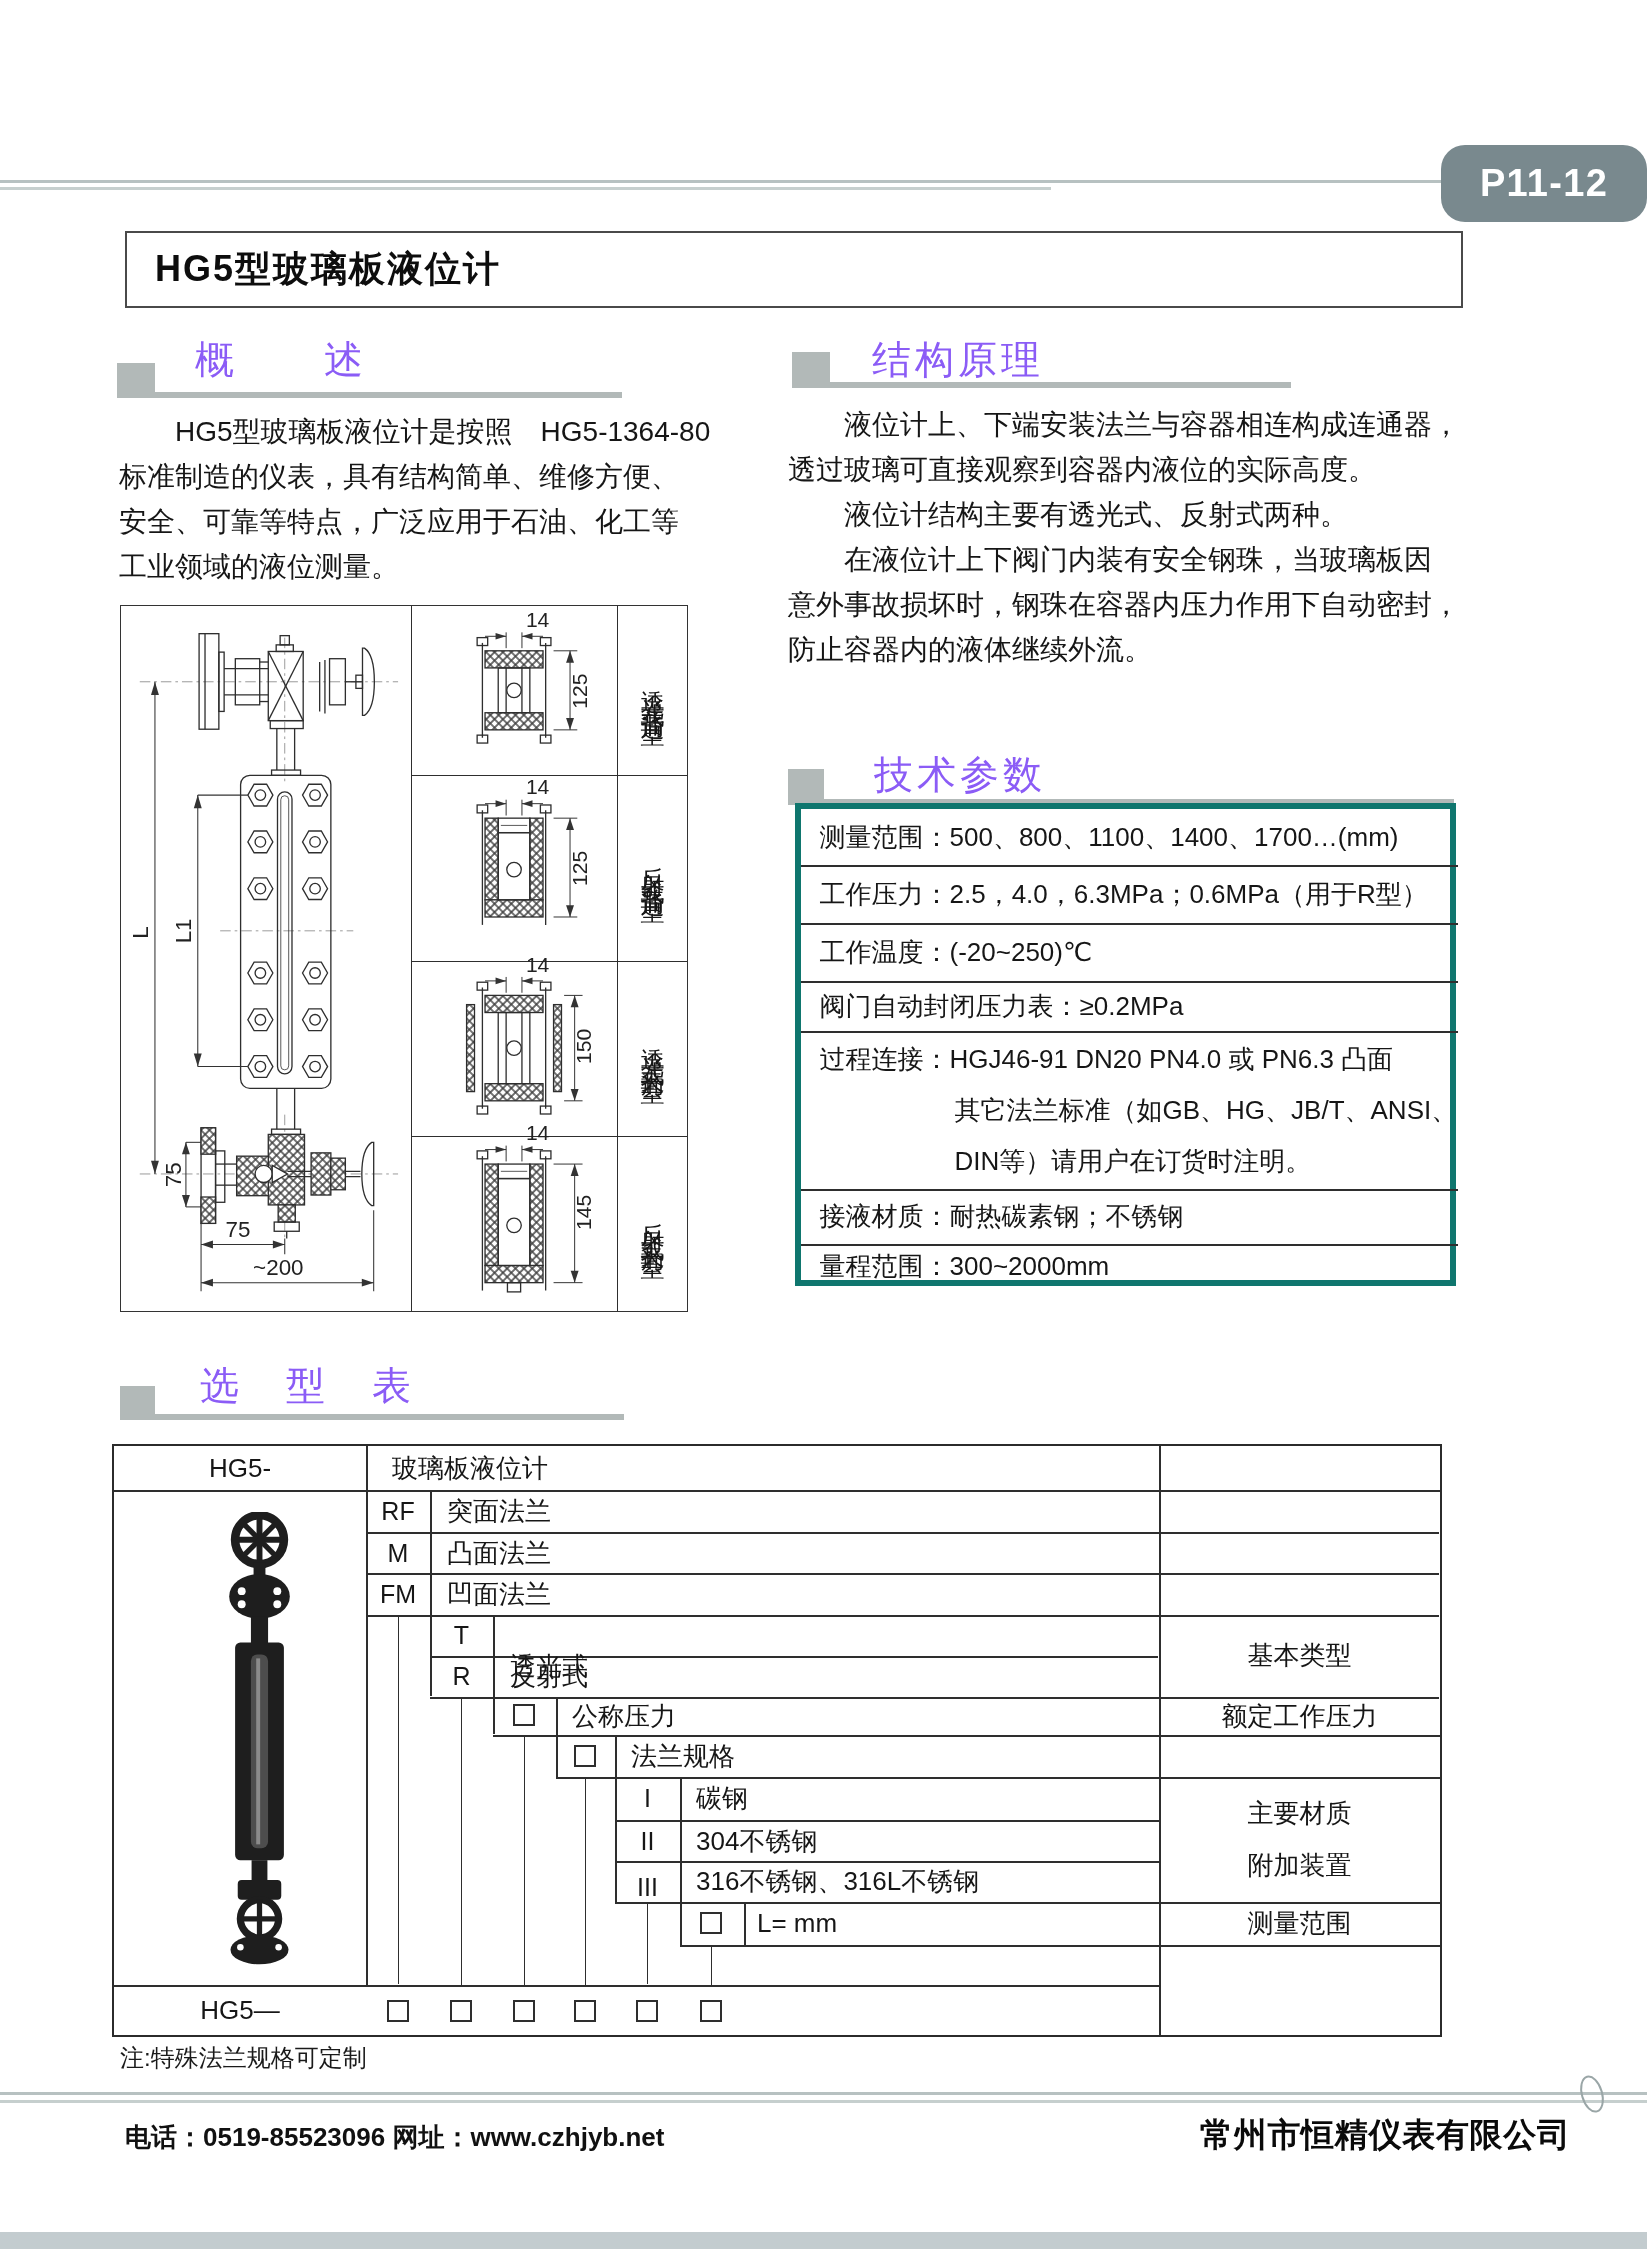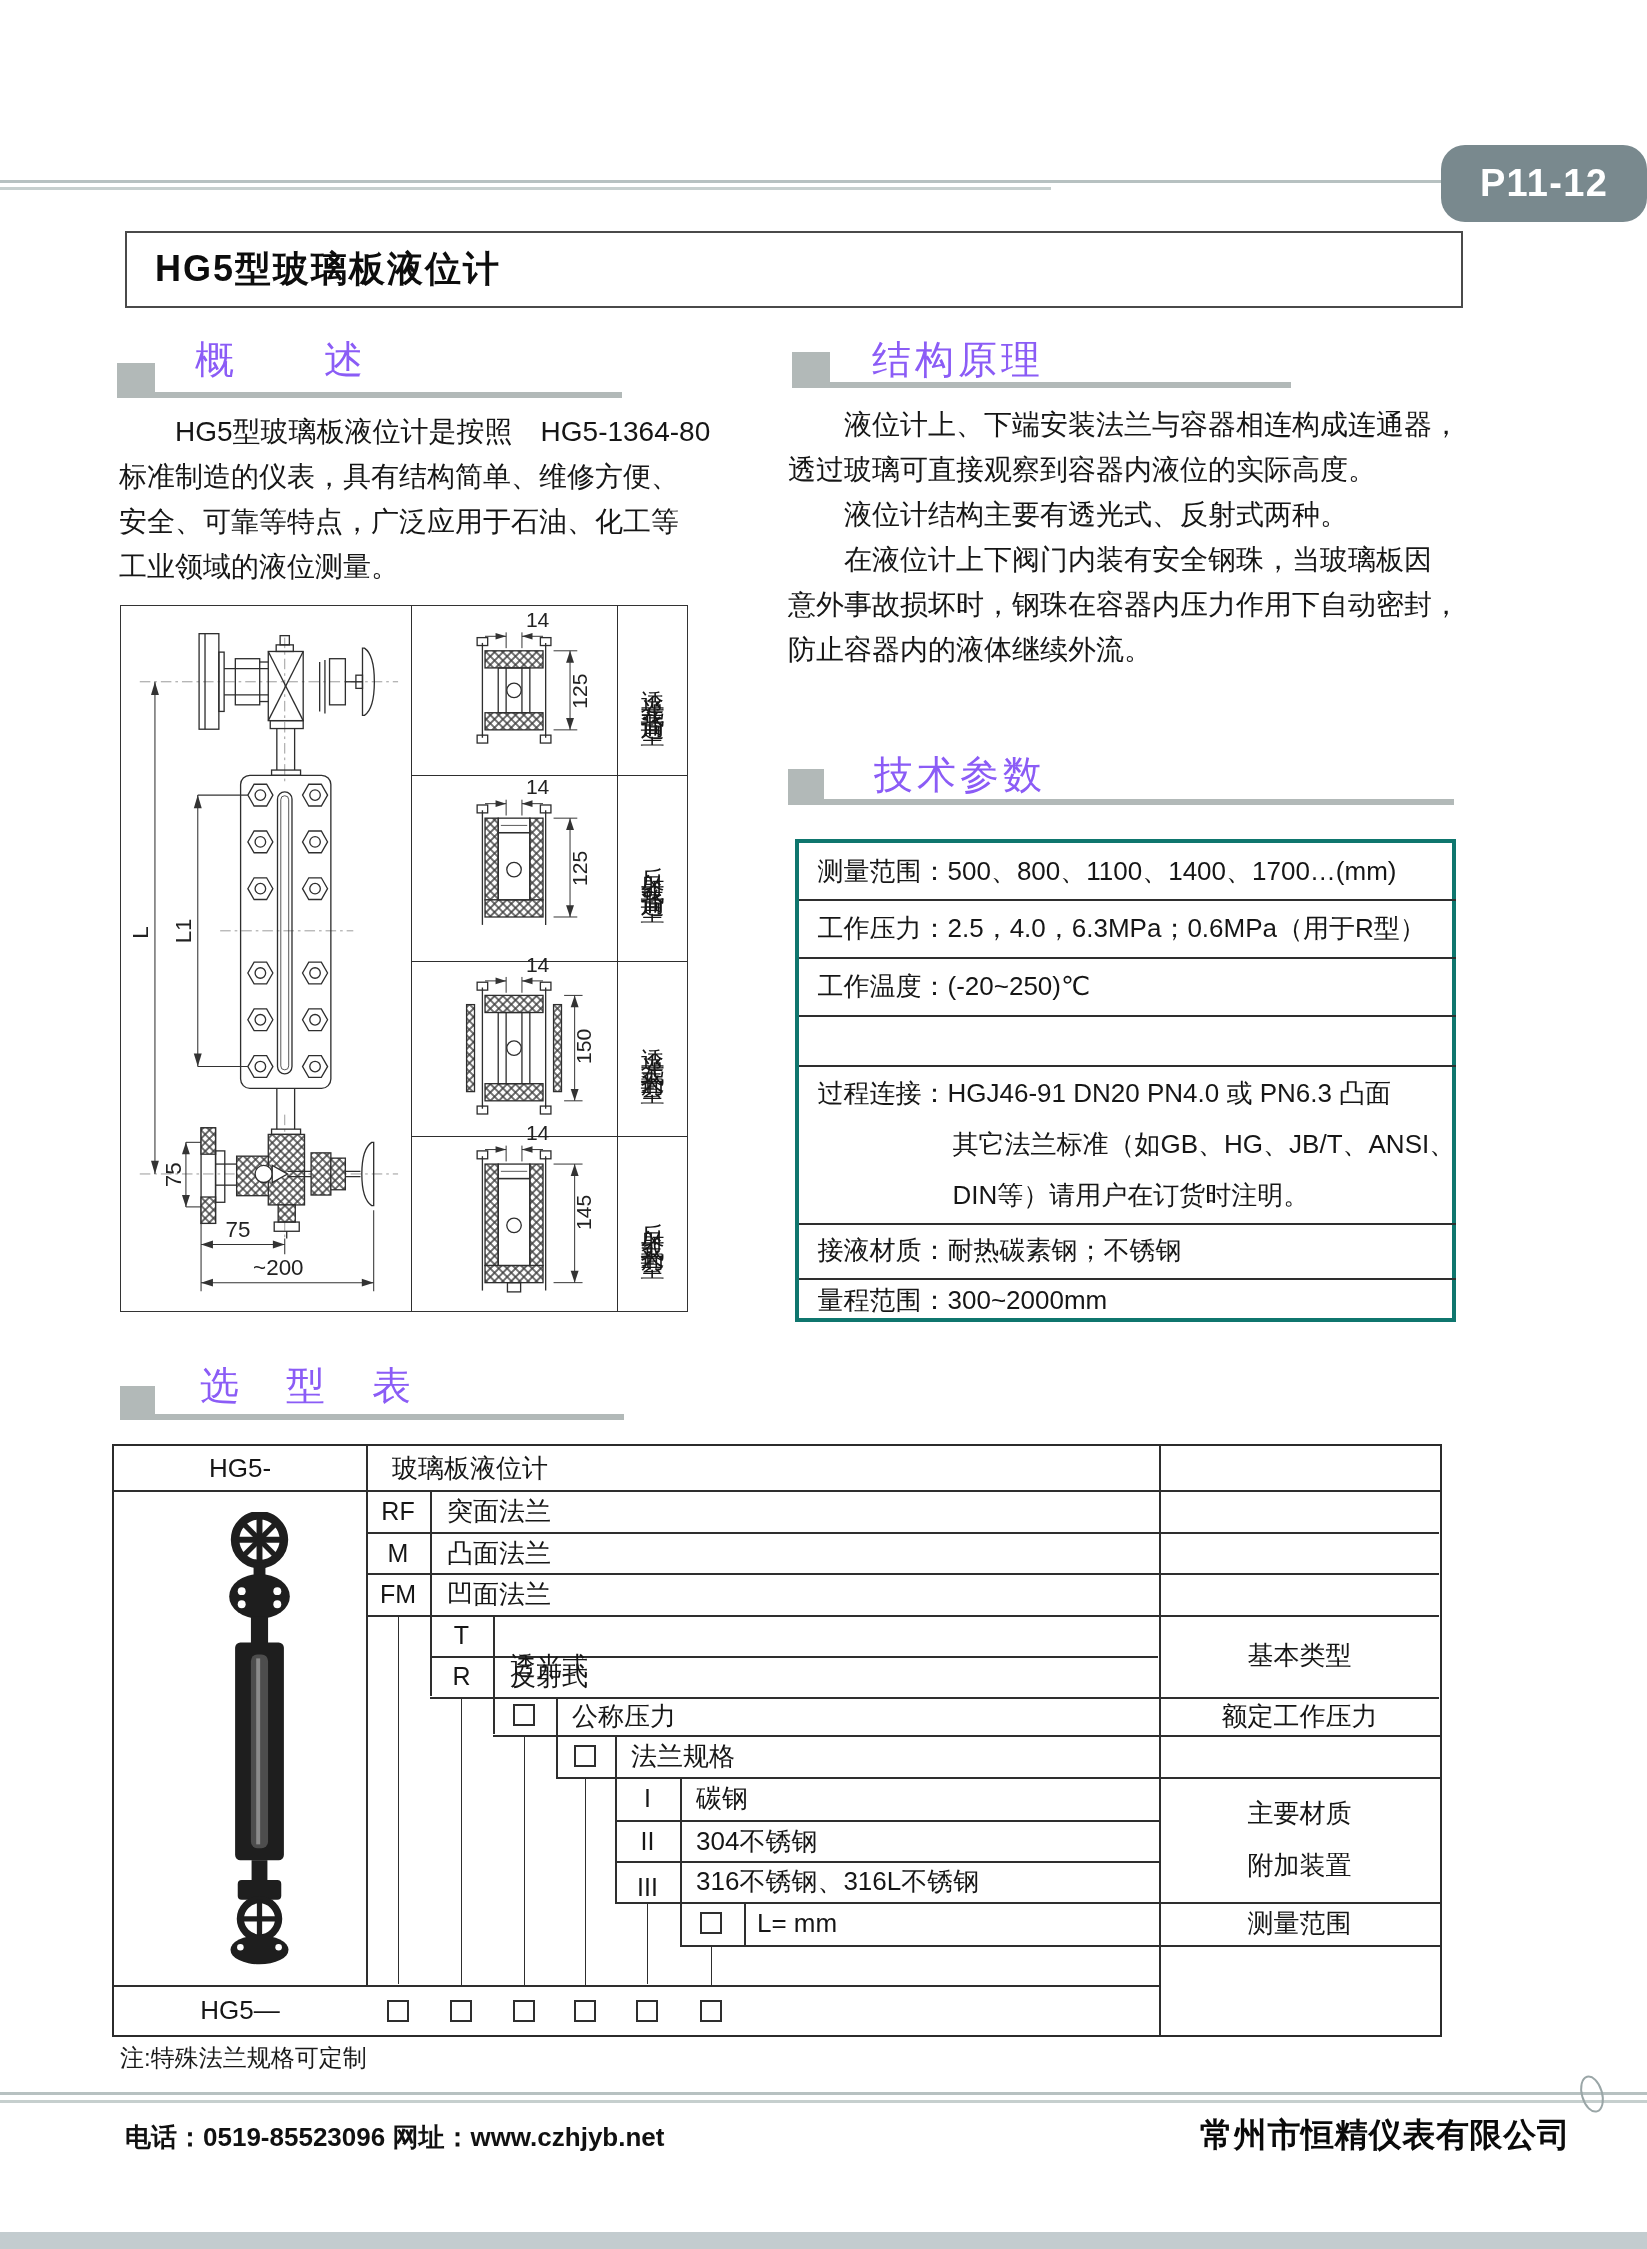--- a/index.html
+++ b/index.html
@@ -61,35 +61,38 @@
 透过玻璃可直接观察到容器内液位的实际高度。
 　　液位计结构主要有透光式、反射式两种。
 　　在液位计上下阀门内装有安全钢珠，当玻璃板因
 意外事故损坏时，钢珠在容器内压力作用下自动密封，
 防止容器内的液体继续外流。</div>
 
 <div class="sec-sq" style="left:788px;top:769px;width:36px;height:30px;"></div>
 <div class="sec-title" style="left:874px;top:748px;">技术参数</div>
 <div class="sec-line" style="left:788px;top:799px;width:666px;"></div>
 
-<div class="abs" style="left:795px;top:839px;width:661px;height:483px;border:4px solid #0f766e;box-sizing:border-box;">
+<div class="abs" style="left:795px;top:803px;width:661px;height:483px;border:6px solid #0f766e;box-sizing:border-box;">
   <div class="hl" style="left:0;top:56px;width:657px;"></div>
   <div class="hl" style="left:0;top:114px;width:657px;"></div>
   <div class="hl" style="left:0;top:172px;width:657px;"></div>
   <div class="hl" style="left:0;top:222px;width:657px;"></div>
   <div class="hl" style="left:0;top:380px;width:657px;"></div>
   <div class="hl" style="left:0;top:435px;width:657px;"></div>
   <div class="trow" style="left:0;top:0;width:657px;height:56px;">
     <span>测量范围：500、800、1100、1400、1700…(mm)</span>
     </div>
   <div class="trow" style="left:0;top:56px;width:657px;height:58px;">
     <span>工作压力：2.5，4.0，6.3MPa；0.6MPa（用于R型）</span>
     </div>
   <div class="trow" style="left:0;top:114px;width:657px;height:58px;">
     <span>工作温度：(-20~250)℃</span>
+    </div>
+  <div class="trow" style="left:0;top:172px;width:657px;height:50px;">
+    <span>阀门自动封闭压力表：≥0.2MPa</span>
     </div>
   <div class="trow-multi" style="left:0;top:222px;width:657px;height:158px;">
     <div>过程连接：HGJ46-91 DN20 PN4.0 或 PN6.3 凸面</div>
     <div class="indent2">其它法兰标准（如GB、HG、JB/T、ANSI、</div>
     <div class="indent2">DIN等）请用户在订货时注明。</div>
   </div>
   <div class="trow" style="left:0;top:380px;width:536px;height:55px;">
     <span>接液材质：耐热碳素钢；不锈钢</span>
     </div>
   <div class="trow" style="left:0;top:435px;width:657px;height:44px;">

